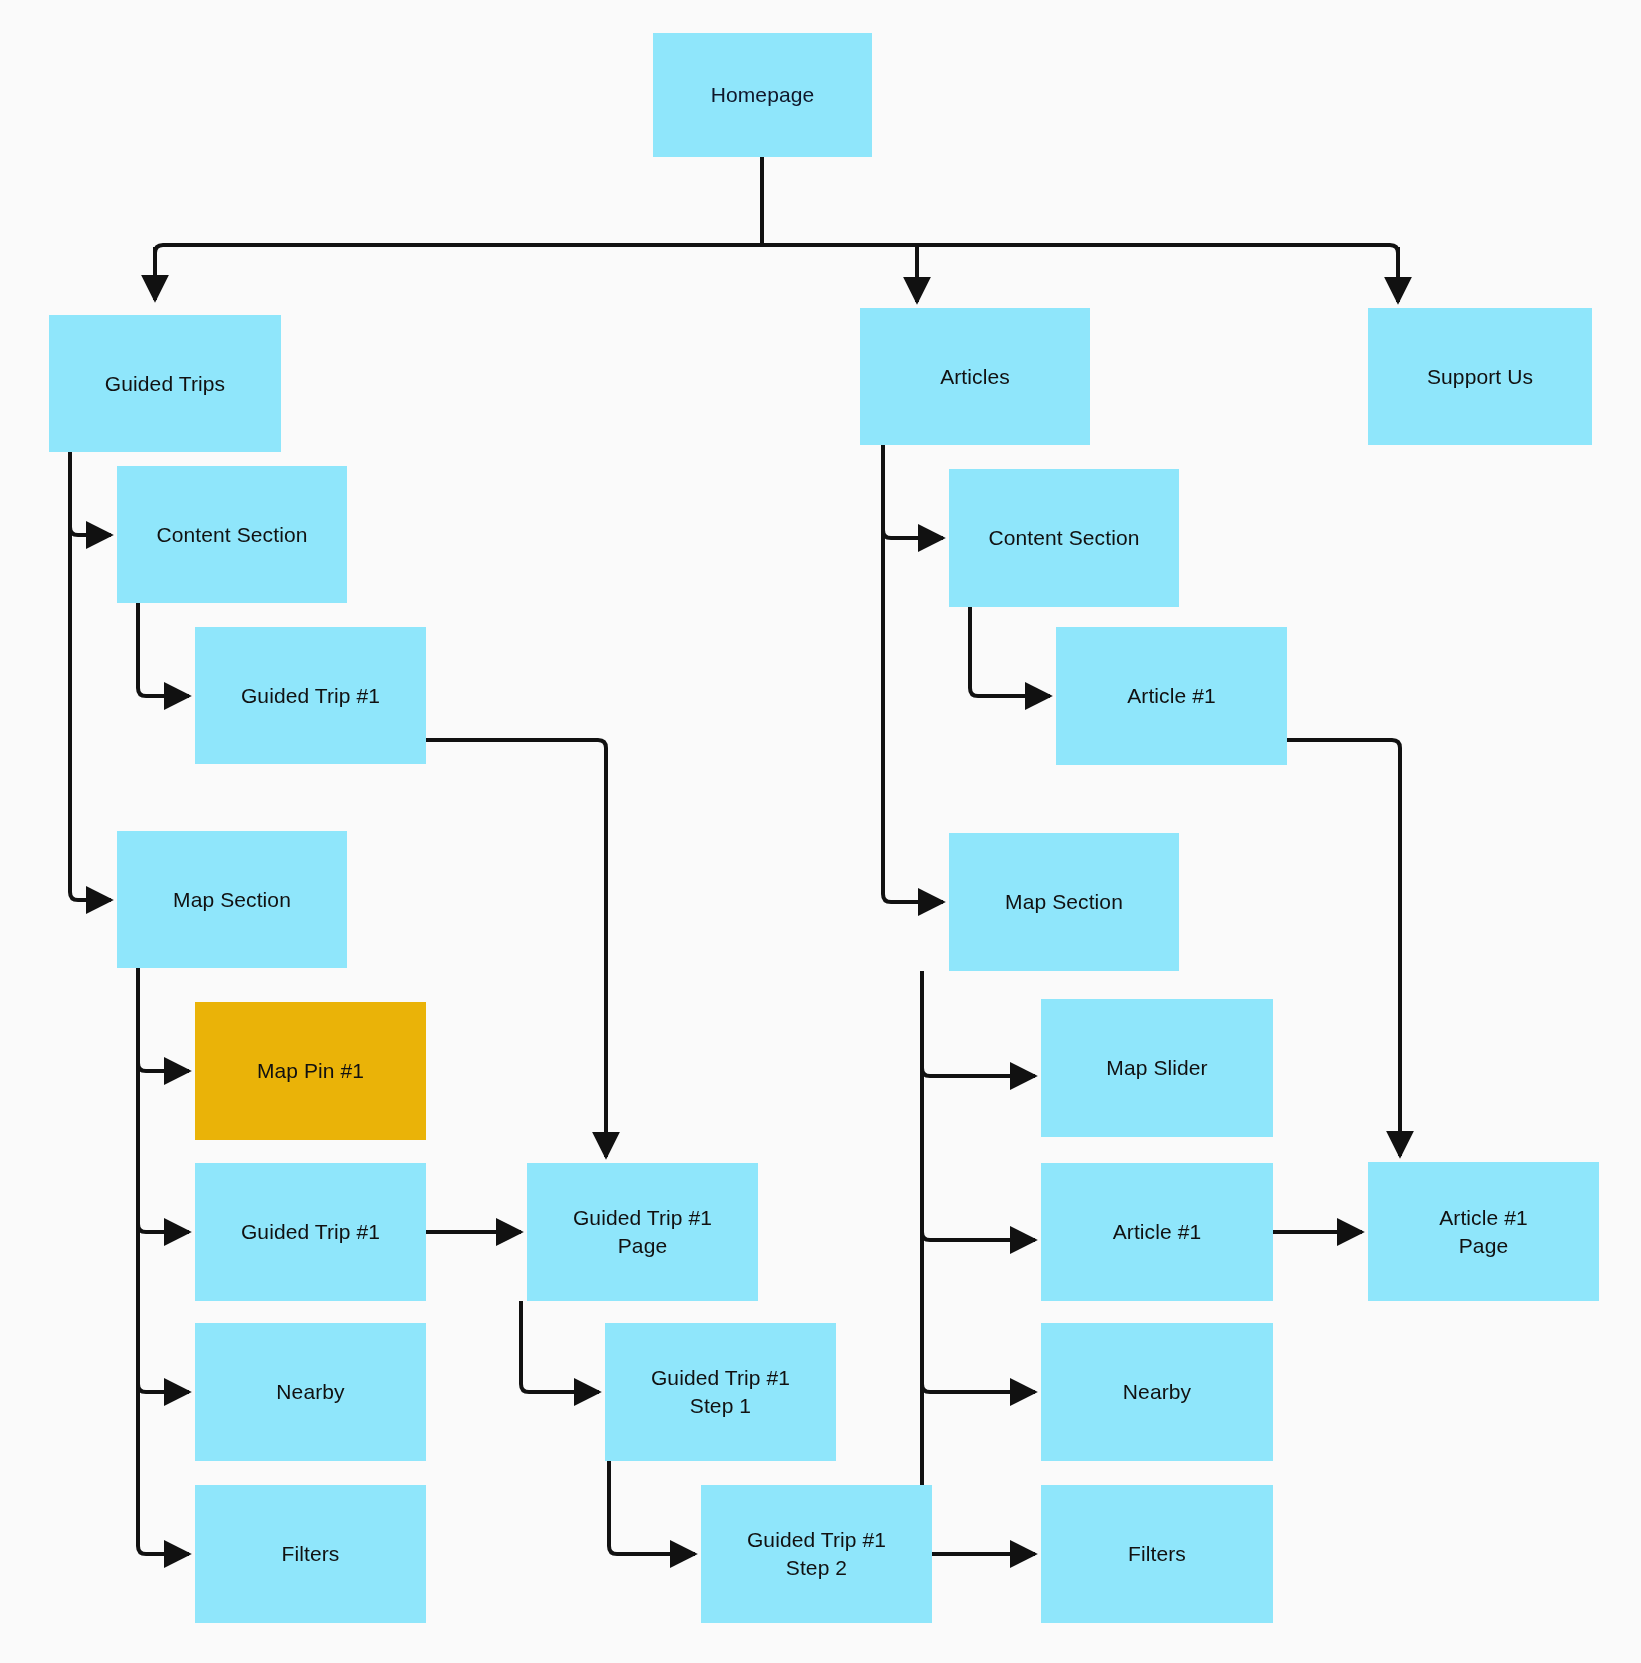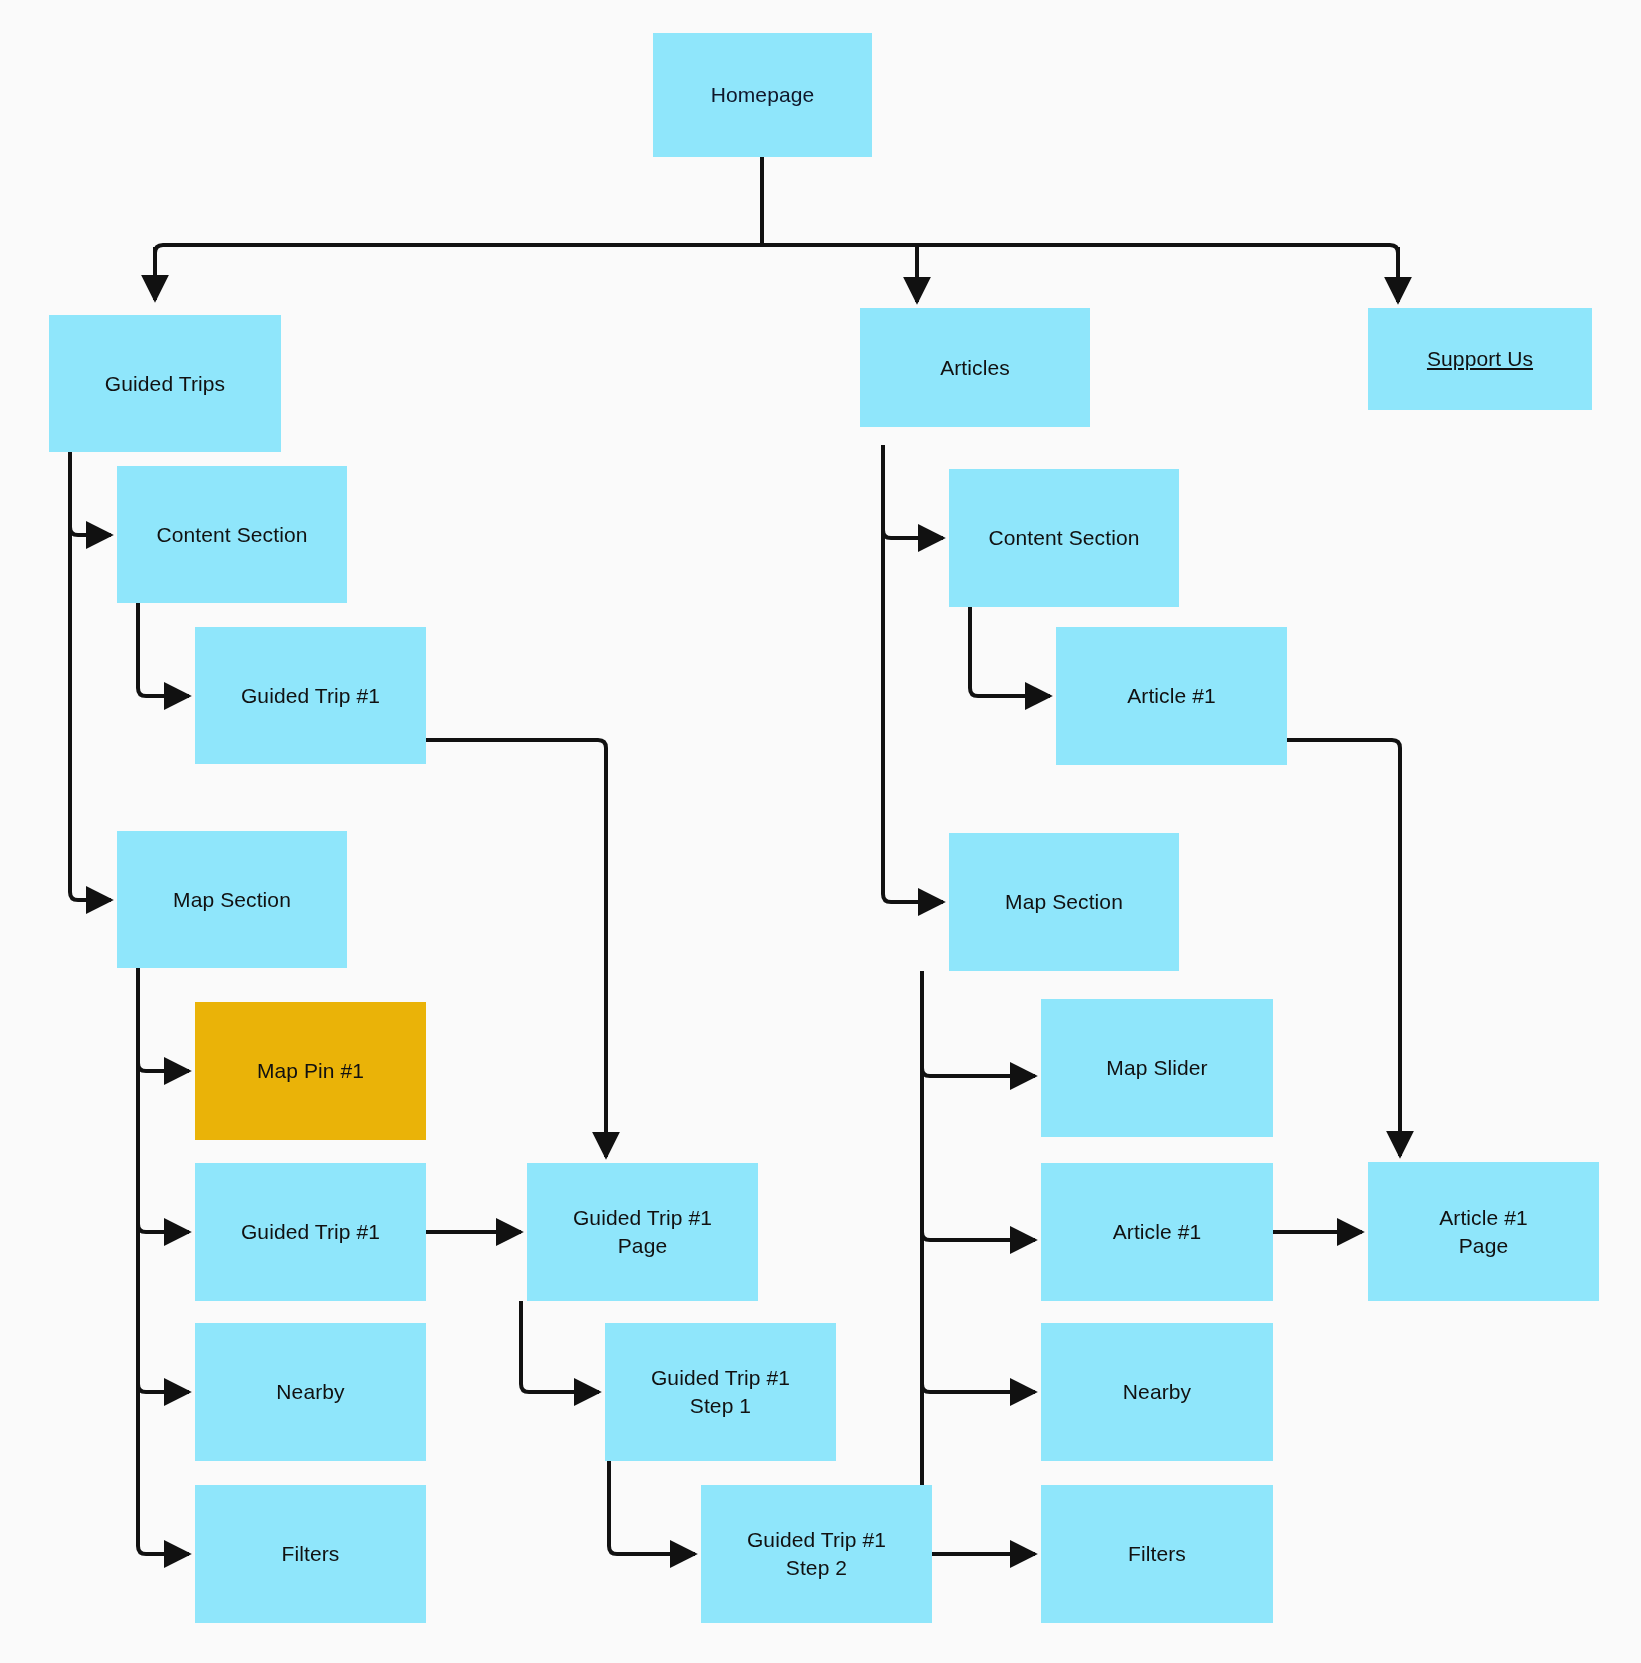--- a/index.html
+++ b/index.html
@@ -85,22 +85,22 @@
       <path d="M 922 971 L 922 1384 Q 922 1392 930 1392 L 1035 1392" marker-end="url(#arrow)"></path>
       <path d="M 922 971 L 922 1546 Q 922 1554 930 1554 L 1035 1554" marker-end="url(#arrow)"></path>
 
       <path d="M 1273 1232 L 1362 1232" marker-end="url(#arrow)"></path>
     </g>
   </svg>
 
   <div id="nodes">
       <div class="node" style="left: 653px; top: 33px; width: 219px; height: 124px; background: rgb(143, 230, 251); color: #0f172a;">Homepage</div>
       <div class="node" style="left: 49px; top: 315px; width: 232px; height: 137px; background: rgb(143, 230, 251); color: rgb(17, 17, 17);">Guided Trips</div>
-      <div class="node" style="left: 860px; top: 308px; width: 230px; height: 119px; background: rgb(143, 230, 251); color: rgb(17, 17, 17);">Articles</div>
-      <div class="node" style="left: 1368px; top: 308px; width: 224px; height: 102px; background: rgb(143, 230, 251); color: rgb(17, 17, 17); text-decoration: underline;">Support Us</div>
+      <div class="node" style="left: 860px; top: 308px; width: 230px; height: 137px; background: rgb(143, 230, 251); color: rgb(17, 17, 17);">Articles</div>
+      <div class="node" style="left: 1368px; top: 308px; width: 224px; height: 137px; background: rgb(143, 230, 251); color: rgb(17, 17, 17);">Support Us</div>
       <div class="node" style="left: 117px; top: 466px; width: 230px; height: 137px; background: rgb(143, 230, 251); color: rgb(17, 17, 17);">Content Section</div>
       <div class="node" style="left: 195px; top: 627px; width: 231px; height: 137px; background: rgb(143, 230, 251); color: rgb(17, 17, 17);">Guided Trip #1</div>
       <div class="node" style="left: 117px; top: 831px; width: 230px; height: 137px; background: rgb(143, 230, 251); color: rgb(17, 17, 17);">Map Section</div>
       <div class="node" style="left: 195px; top: 1002px; width: 231px; height: 138px; background: #eab308; color: rgb(17, 17, 17);">Map Pin #1</div>
       <div class="node" style="left: 195px; top: 1163px; width: 231px; height: 138px; background: rgb(143, 230, 251); color: rgb(17, 17, 17);">Guided Trip #1</div>
       <div class="node" style="left: 195px; top: 1323px; width: 231px; height: 138px; background: rgb(143, 230, 251); color: rgb(17, 17, 17);">Nearby</div>
       <div class="node" style="left: 195px; top: 1485px; width: 231px; height: 138px; background: rgb(143, 230, 251); color: rgb(17, 17, 17);">Filters</div>
       <div class="node" style="left: 527px; top: 1163px; width: 231px; height: 138px; background: rgb(143, 230, 251); color: rgb(17, 17, 17);">Guided Trip #1
 Page</div>
       <div class="node" style="left: 605px; top: 1323px; width: 231px; height: 138px; background: rgb(143, 230, 251); color: rgb(17, 17, 17);">Guided Trip #1

